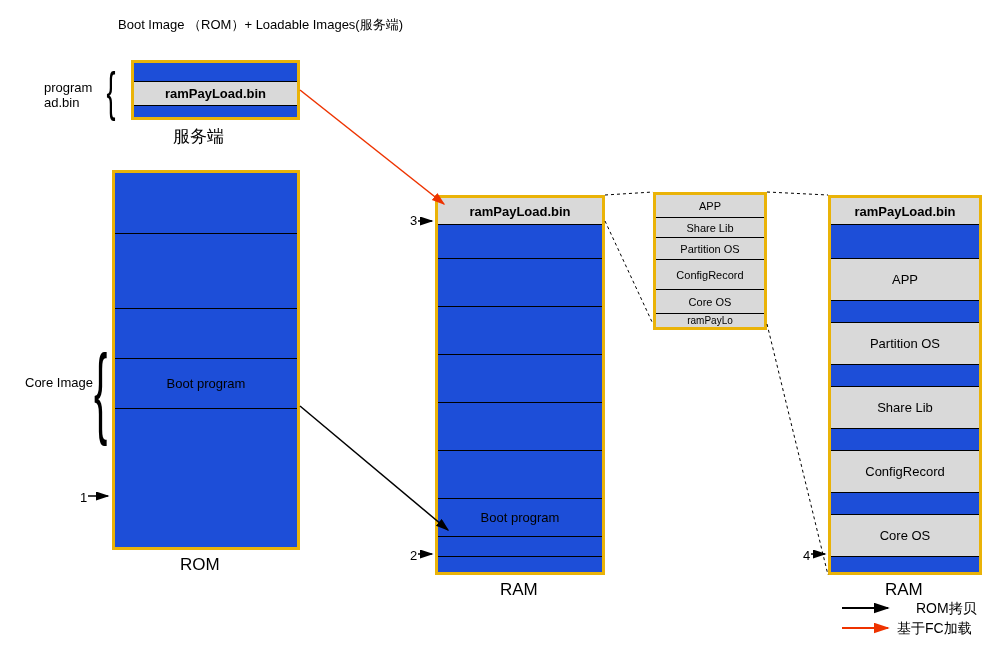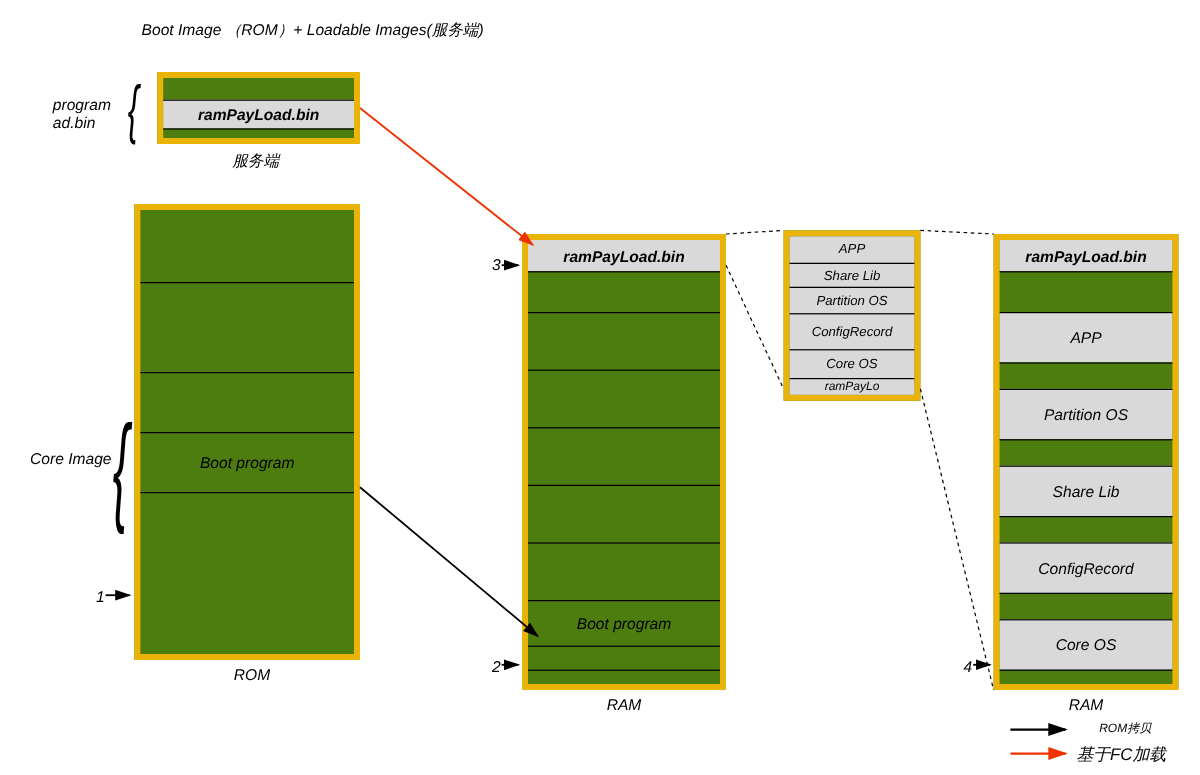--- a/index.html
+++ b/index.html
@@ -6,30 +6,30 @@
   body {
     margin: 0;
     padding: 0;
     font-family: "SimSun", "Microsoft YaHei", sans-serif;
     background: #fff;
     width: 1000px;
     height: 646px;
     position: relative;
     color: #000;
   }
-  .diagram { position: relative; width: 1000px; height: 495px; font-style: italic; }
+  .diagram { position: relative; width: 1000px; height: 495px; }
   .lbl { position: absolute; font-size: 13px; white-space: pre; }
   .title { font-size: 13px; }
-  .box { position: absolute; border: 5px solid #eab308; background: #4d7c0f; text-align: center; }
+  .box { position: absolute; border: 3px solid #eab308; background: #1d4ed8; text-align: center; }
   .cell { border-top: 1px solid #000; display: flex; align-items: center; justify-content: center; font-size: 13px; }
   .cell:first-child { border-top: none; }
   .shaded { background: #d9d9d9; }
   .brace { position: absolute; font-size: 54px; line-height: 1; transform: scaleX(0.5); }
   .brace2 { position: absolute; font-size: 100px; line-height: 1; transform: scaleX(0.4) scaleY(1.0); }
-  .caption { position: absolute; font-size: 13px; text-align: center; }
+  .caption { position: absolute; font-size: 17px; text-align: left; }
   .small { font-size: 11px; }
   svg.overlay { position: absolute; top: 0; left: 0; width: 1000px; height: 646px; pointer-events: none; }
 </style>
 </head>
 <body>
 
 <div class="diagram">
 
   <div class="lbl title" style="left:118px;top:16px;">Boot Image （ROM）+ Loadable Images(服务端)</div>
 
@@ -90,21 +90,21 @@
     <div class="cell shaded" style="height:42px;">Share Lib</div>
     <div class="cell" style="height:22px;"></div>
     <div class="cell shaded" style="height:42px;">ConfigRecord</div>
     <div class="cell" style="height:22px;"></div>
     <div class="cell shaded" style="height:42px;">Core OS</div>
     <div class="cell" style="height:22px;"></div>
   </div>
   <div class="caption" style="left:885px;top:580px;width:40px;">RAM</div>
   <div class="lbl" style="left:803px;top:548px;">4</div>
 
-  <div class="lbl" style="left:916px;top:600px;font-size:10px;">ROM拷贝</div>
+  <div class="lbl" style="left:916px;top:600px;font-size:14px;">ROM拷贝</div>
   <div class="lbl" style="left:897px;top:620px;font-size:14px;">基于FC加载</div>
 
   <svg class="overlay">
     <defs>
       <marker id="arrBlack" markerWidth="10" markerHeight="10" refX="8" refY="3" orient="auto">
         <path d="M0,0 L0,6 L9,3 z" fill="#000"></path>
       </marker>
       <marker id="arrRed" markerWidth="10" markerHeight="10" refX="8" refY="3" orient="auto">
         <path d="M0,0 L0,6 L9,3 z" fill="#e30"></path>
       </marker>

